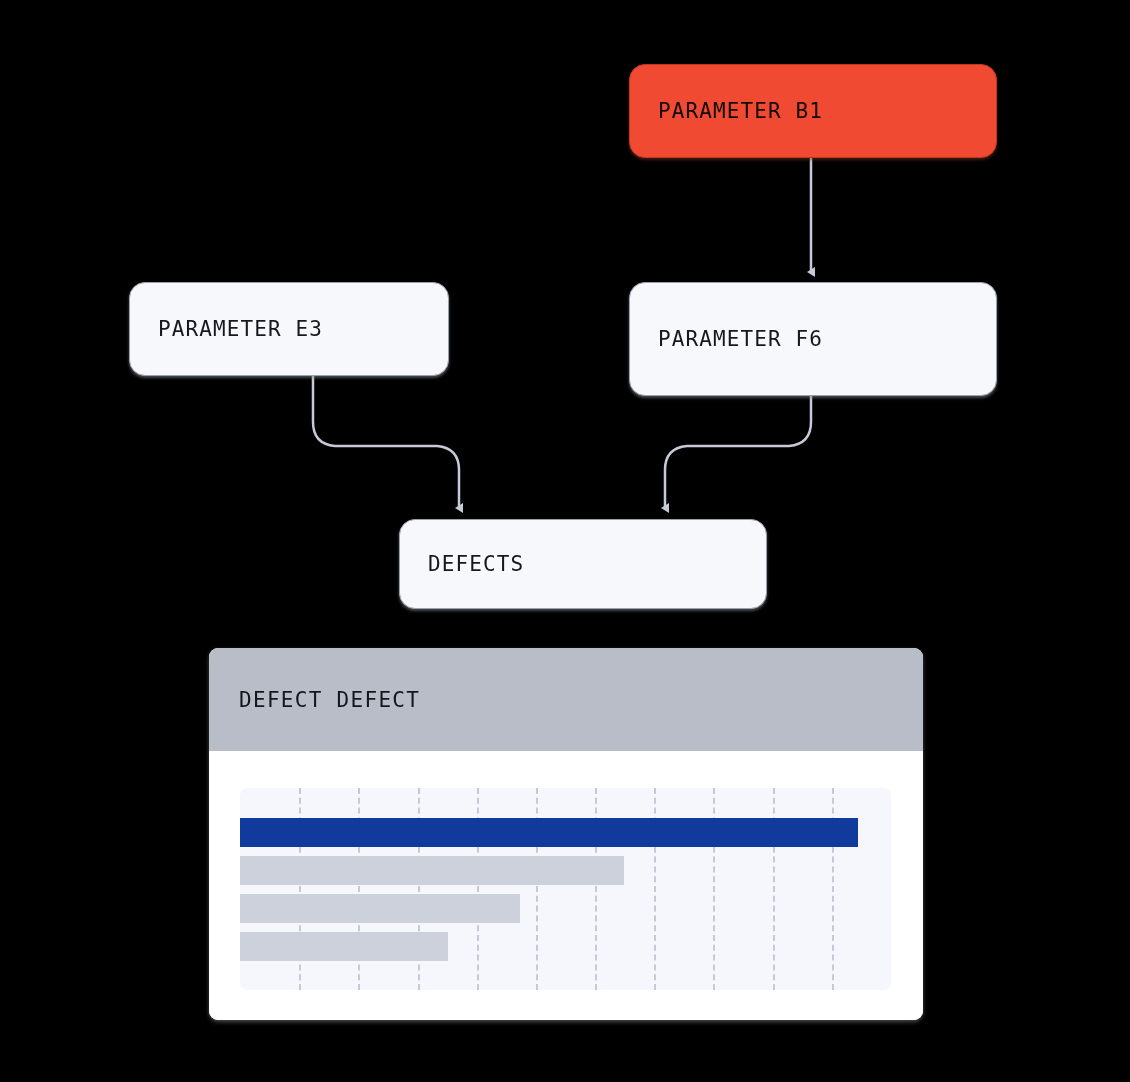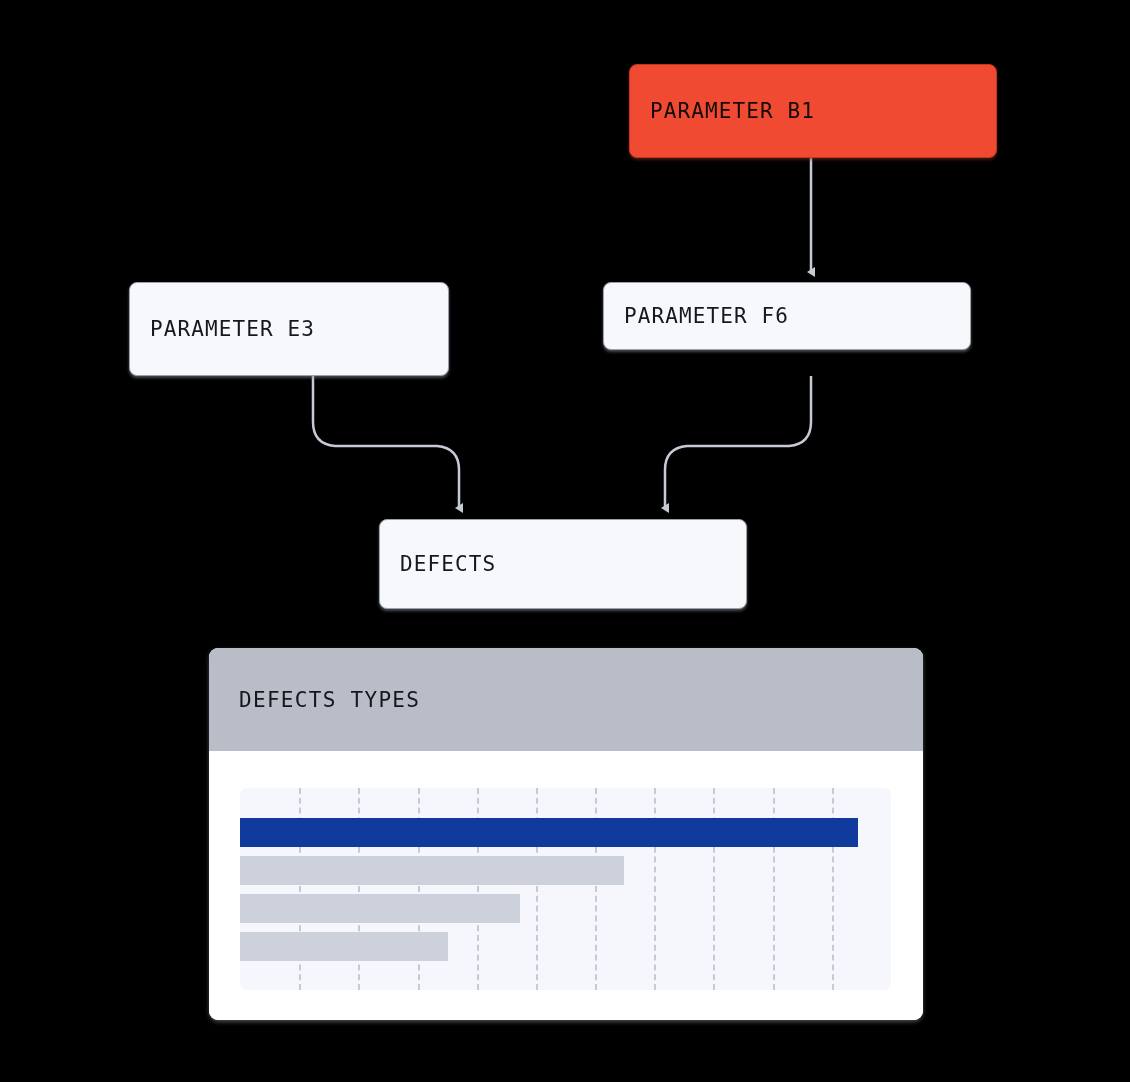--- a/index.html
+++ b/index.html
@@ -24,41 +24,41 @@
     left: 0;
     top: 0;
     width: 1130px;
     height: 1082px;
     pointer-events: none;
   }
   
   .node {
     position: absolute;
     box-sizing: border-box;
-    border-radius: 8px;
+    border-radius: 16px;
     display: flex;
     align-items: center;
-    padding-left: 20px;
+    padding-left: 28px;
     font-size: 21px;
     letter-spacing: 1.1px;
     color: #15181f;
     background: #f7f8fc;
     border: 1.5px solid #9aa0ab;
     box-shadow: 0 2px 3px rgba(130,136,148,0.55);
   }
   .node.highlight {
     background: #f04a33;
     border-color: #c4351f;
     color: #140a06;
     box-shadow: 0 2px 3px rgba(120,45,30,0.55);
   }
   #node-b1 { left: 629px; top: 64px;  width: 368px; height: 94px; }
   #node-e3 { left: 129px; top: 282px; width: 320px; height: 94px; }
-  #node-f6 { left: 603px; top: 282px; width: 368px; height: 68px; }
-  #node-defects { left: 379px; top: 519px; width: 368px; height: 90px; }
+  #node-f6 { left: 629px; top: 282px; width: 368px; height: 114px; }
+  #node-defects { left: 399px; top: 519px; width: 368px; height: 90px; }
 
   
   #chart-card {
     position: absolute;
     left: 209px;
     top: 648px;
     width: 714px;
     height: 372px;
     border-radius: 9px;
     background: #ffffff;
@@ -144,21 +144,21 @@
   <div class="node" id="node-f6">
     <span>PARAMETER F6</span>
   </div>
 
   <div class="node" id="node-defects">
     <span>DEFECTS</span>
   </div>
 
   <div id="chart-card">
     <div id="chart-header">
-      <span id="chart-title">DEFECTS TYPES</span>
+      <span id="chart-title">DEFECT DEFECT</span>
     </div>
     <div id="chart-body">
       <div id="plot">
 
       <div class="gridline" style="left: 59.1818px; border-left-color: rgb(197, 202, 214);"></div>
           <div class="gridline" style="left: 118.364px; border-left-color: rgb(197, 202, 214);"></div>
           <div class="gridline" style="left: 177.545px; border-left-color: rgb(197, 202, 214);"></div>
           <div class="gridline" style="left: 236.727px; border-left-color: rgb(197, 202, 214);"></div>
           <div class="gridline" style="left: 295.909px; border-left-color: rgb(197, 202, 214);"></div>
           <div class="gridline" style="left: 355.091px; border-left-color: rgb(197, 202, 214);"></div>

